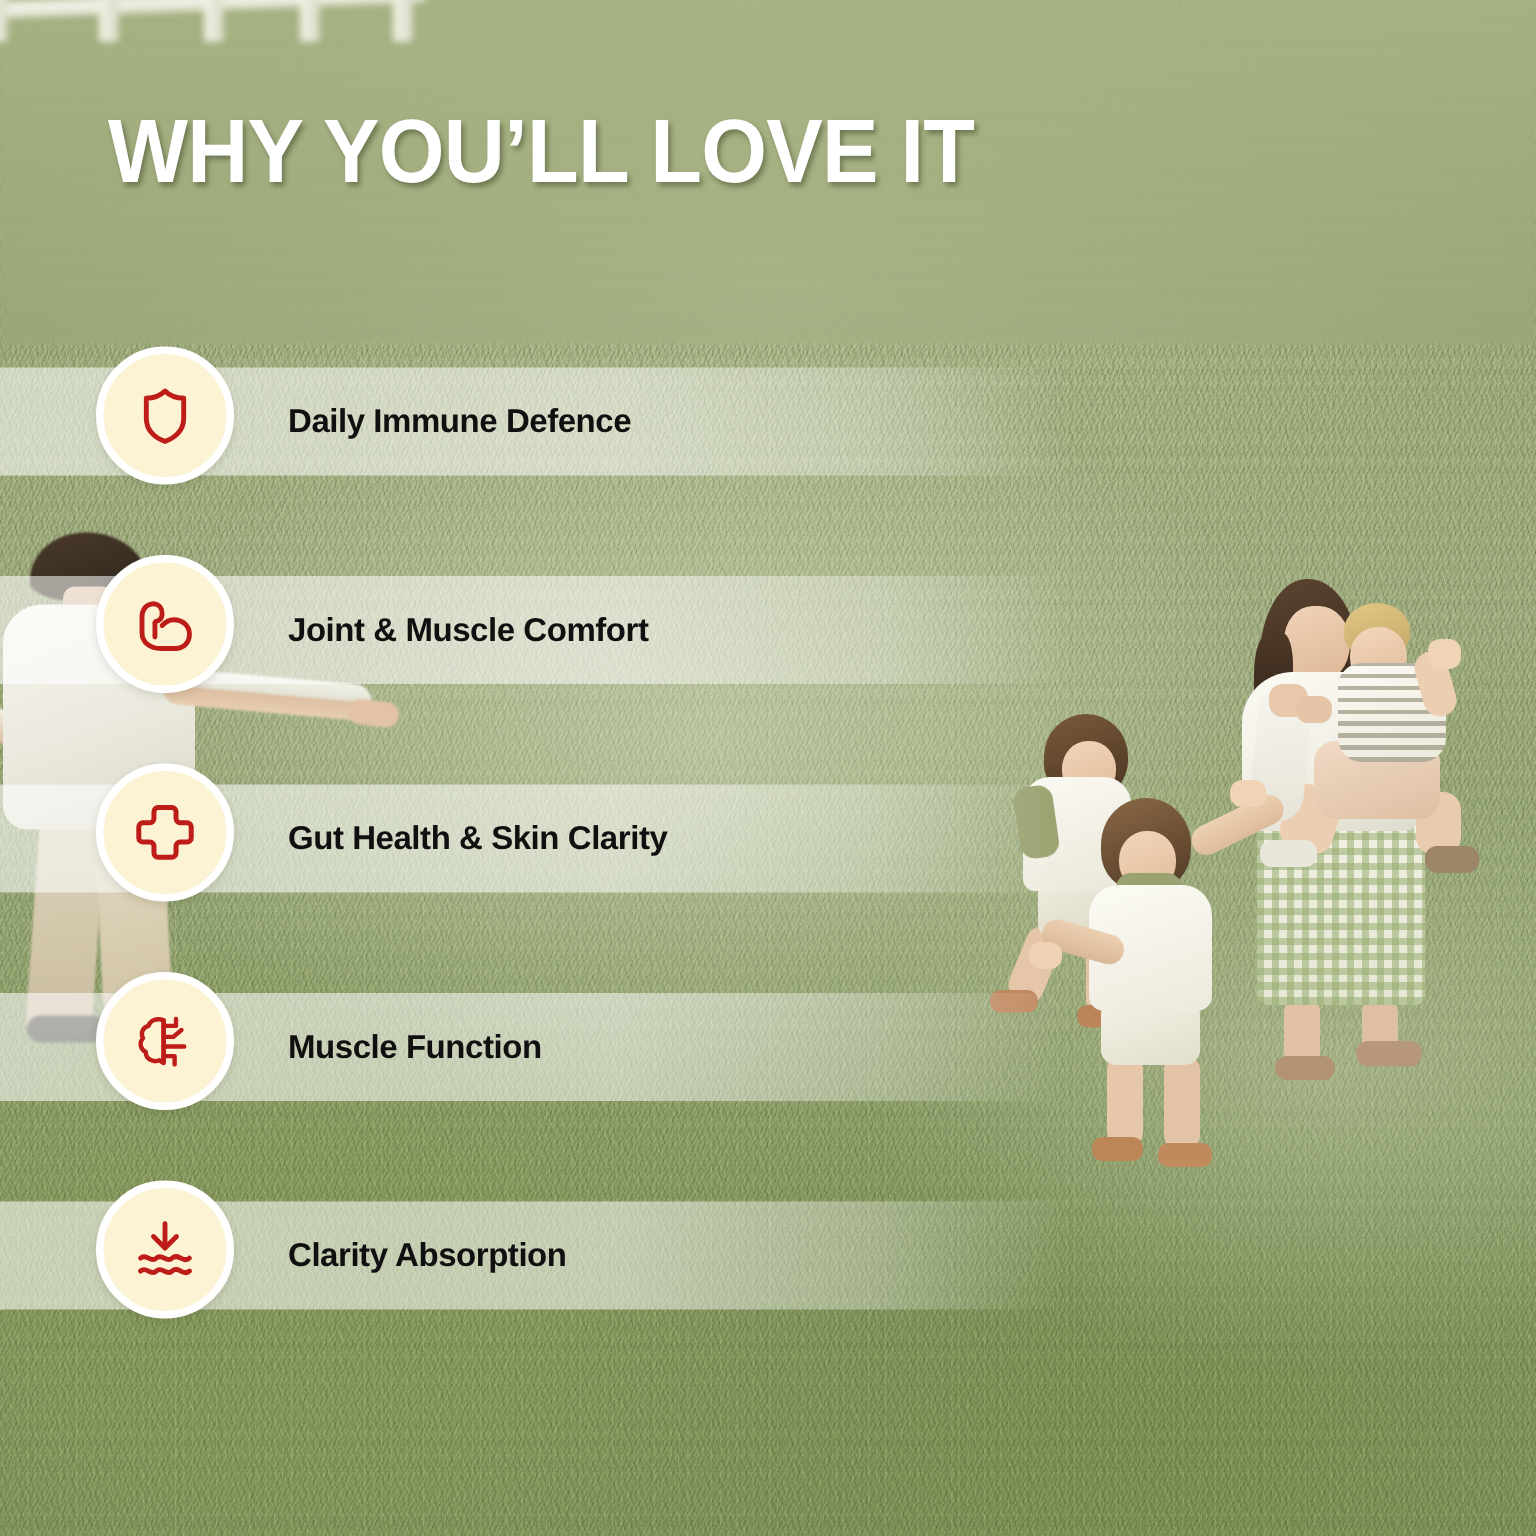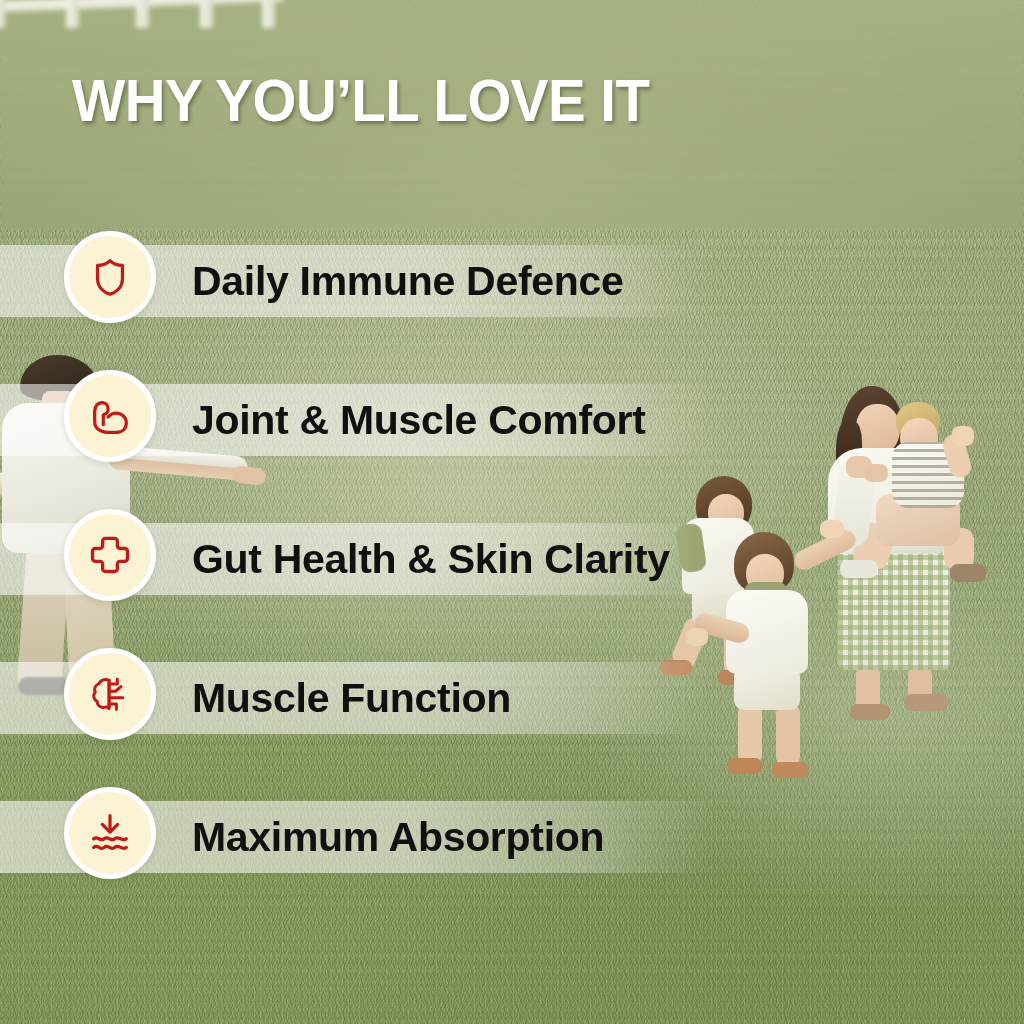--- a/index.html
+++ b/index.html
@@ -249,21 +249,21 @@
     width:712px;height:72px;
     background:linear-gradient(90deg,
        rgba(255,255,255,.56) 0%,
        rgba(255,255,255,.52) 58%,
        rgba(255,255,255,.30) 82%,
        rgba(255,255,255,0) 100%);
   }
   .row .label{
     position:relative;
     margin-left:192px;
-    font-size:41px;
+    font-size:22px;
     font-weight:700;
     color:#101010;
     letter-spacing:-0.3px;
     white-space:nowrap;
   }
 
   .badge{
     position:absolute;
     left:64px;
     top:-14px;
@@ -431,17 +431,17 @@
       <div class="badge">
         <span>
           <svg width="46" height="46" viewBox="0 0 48 48" fill="none" stroke="#BE1C18" stroke-width="3.4" stroke-linecap="round" stroke-linejoin="round">
             <path d="M24 6 L24 22"></path>
             <path d="M16 15 L24 23 L32 15"></path>
             <path d="M7 30 C11 26 14 34 18 30 C22 26 25 34 29 30 C33 26 37 34 41 30"></path>
             <path d="M7 39 C11 35 14 43 18 39 C22 35 25 43 29 39 C33 35 37 43 41 39"></path>
           </svg>
         </span>
       </div>
-      <div class="label">Maximum Absorption</div>
+      <div class="label">Clarity Absorption</div>
     </div>
 
   </div>
 </div>
 
 </body></html>

